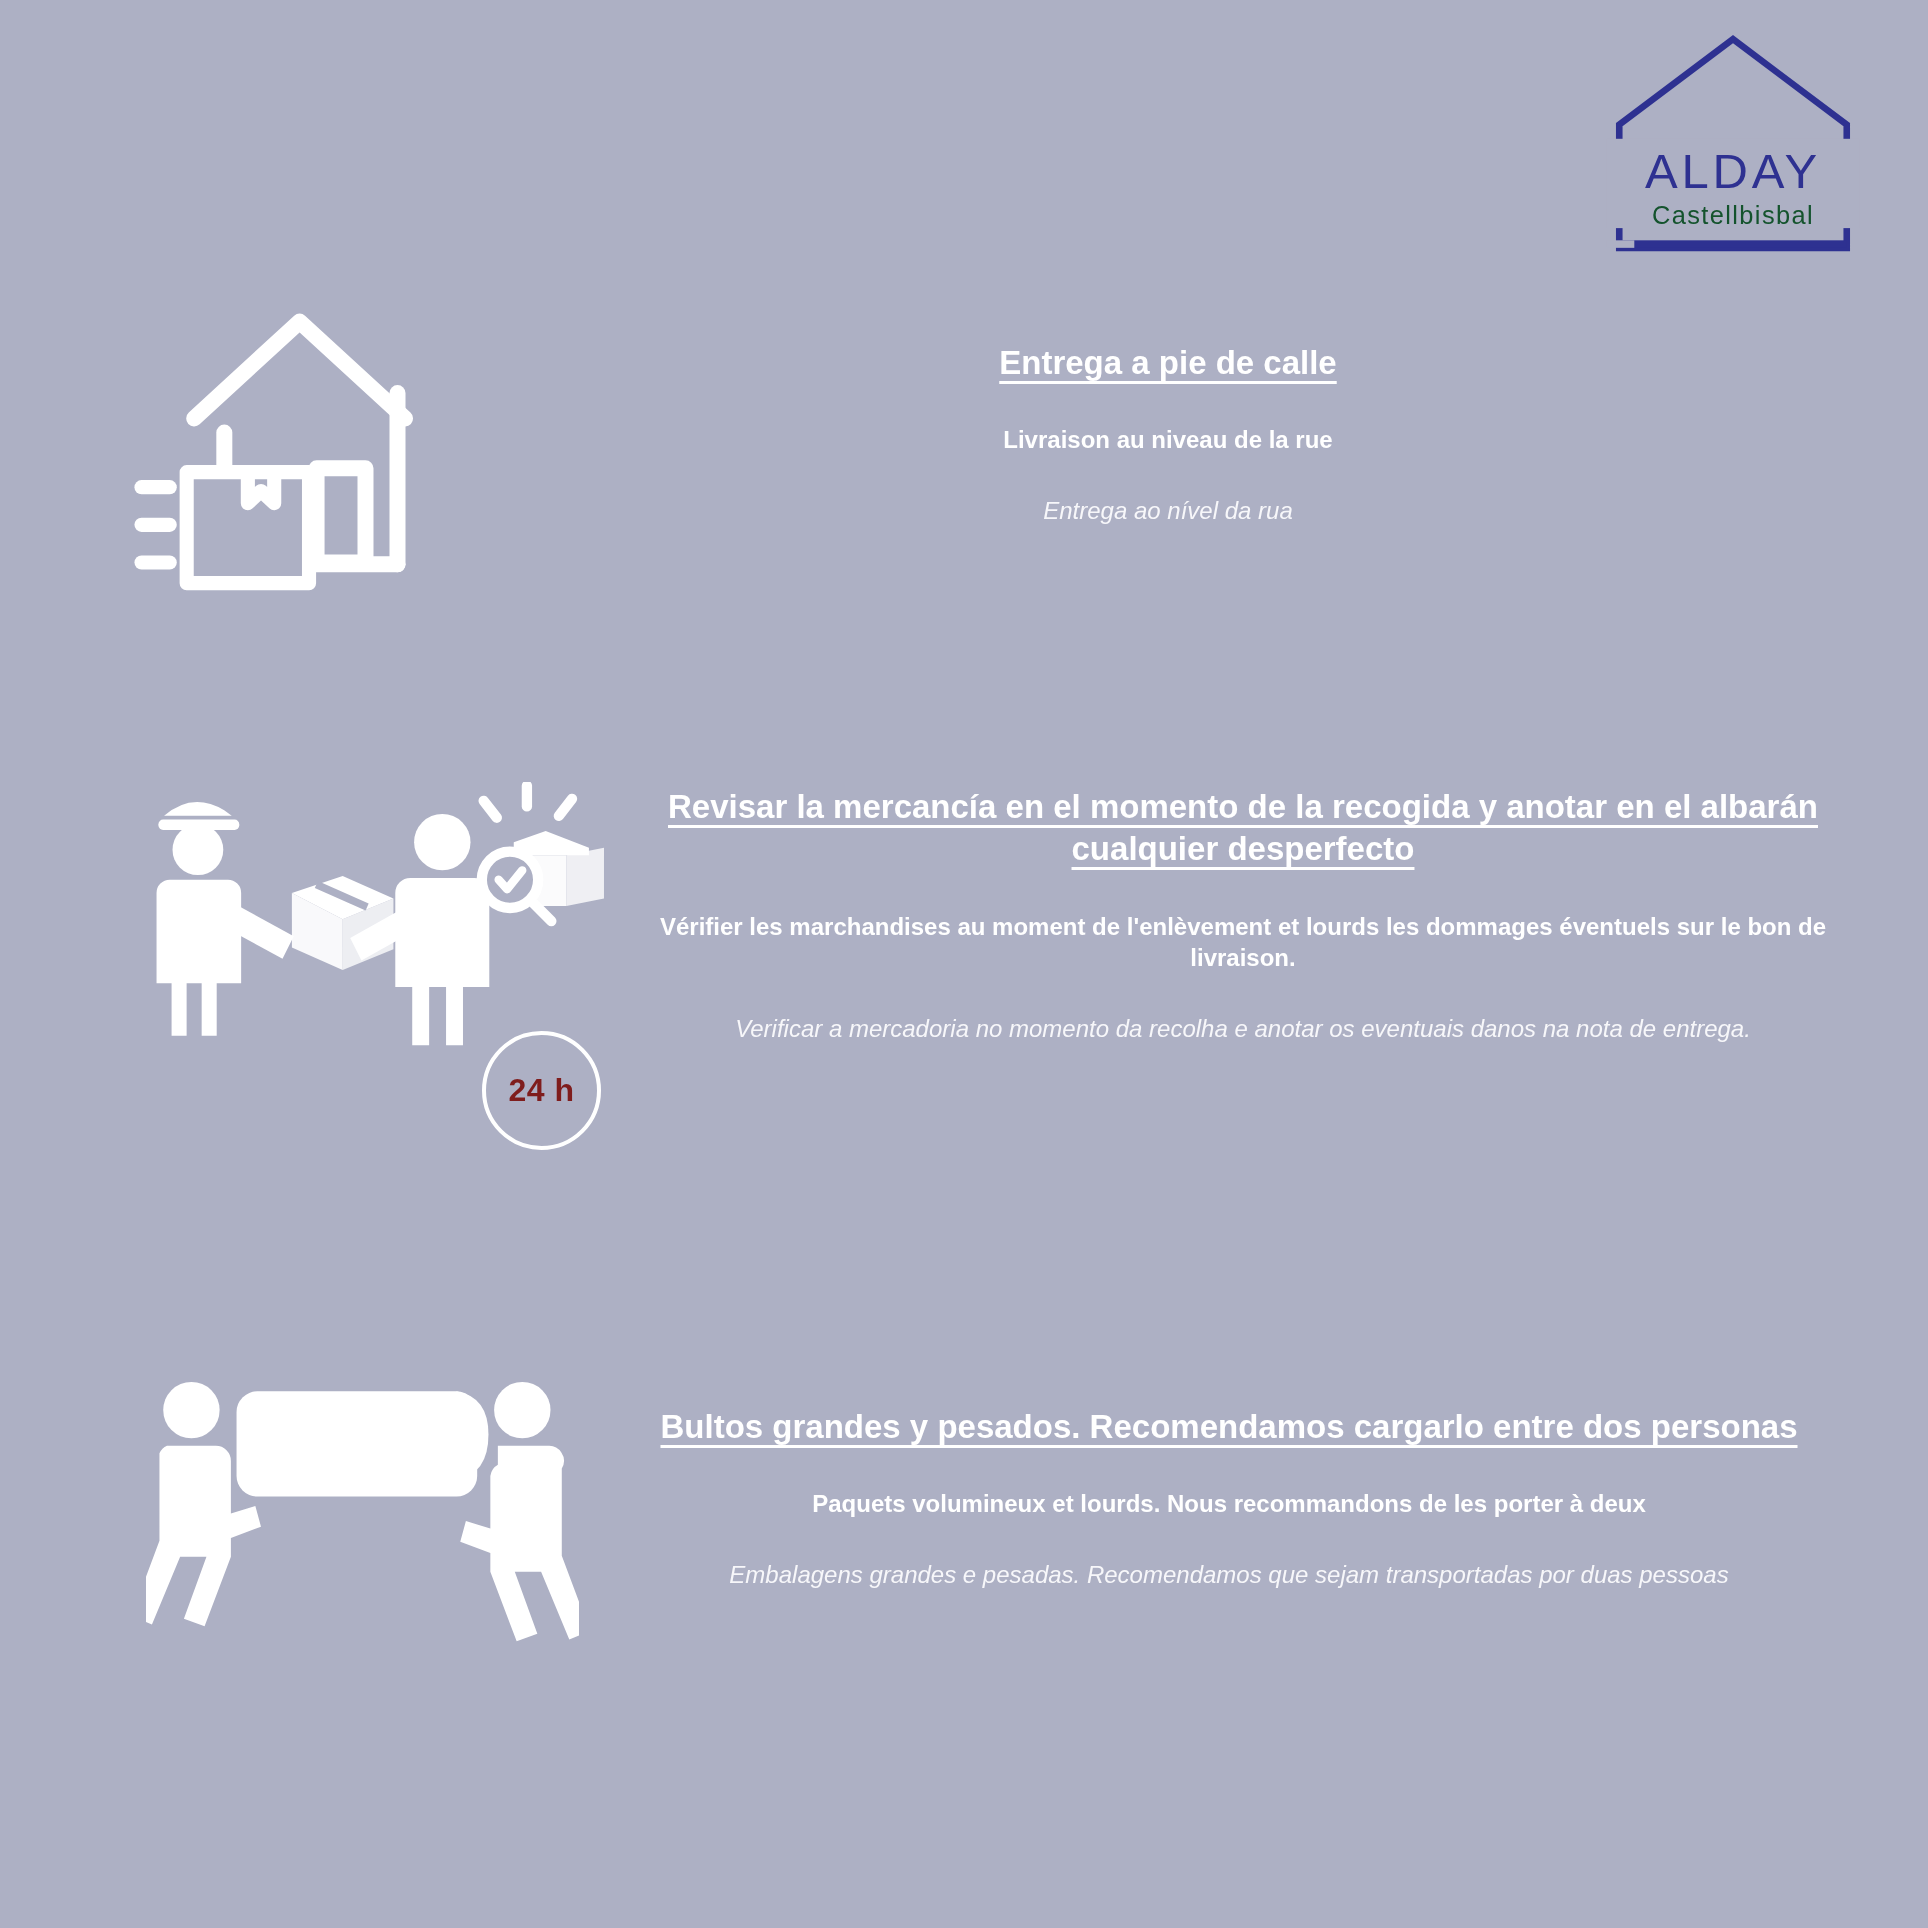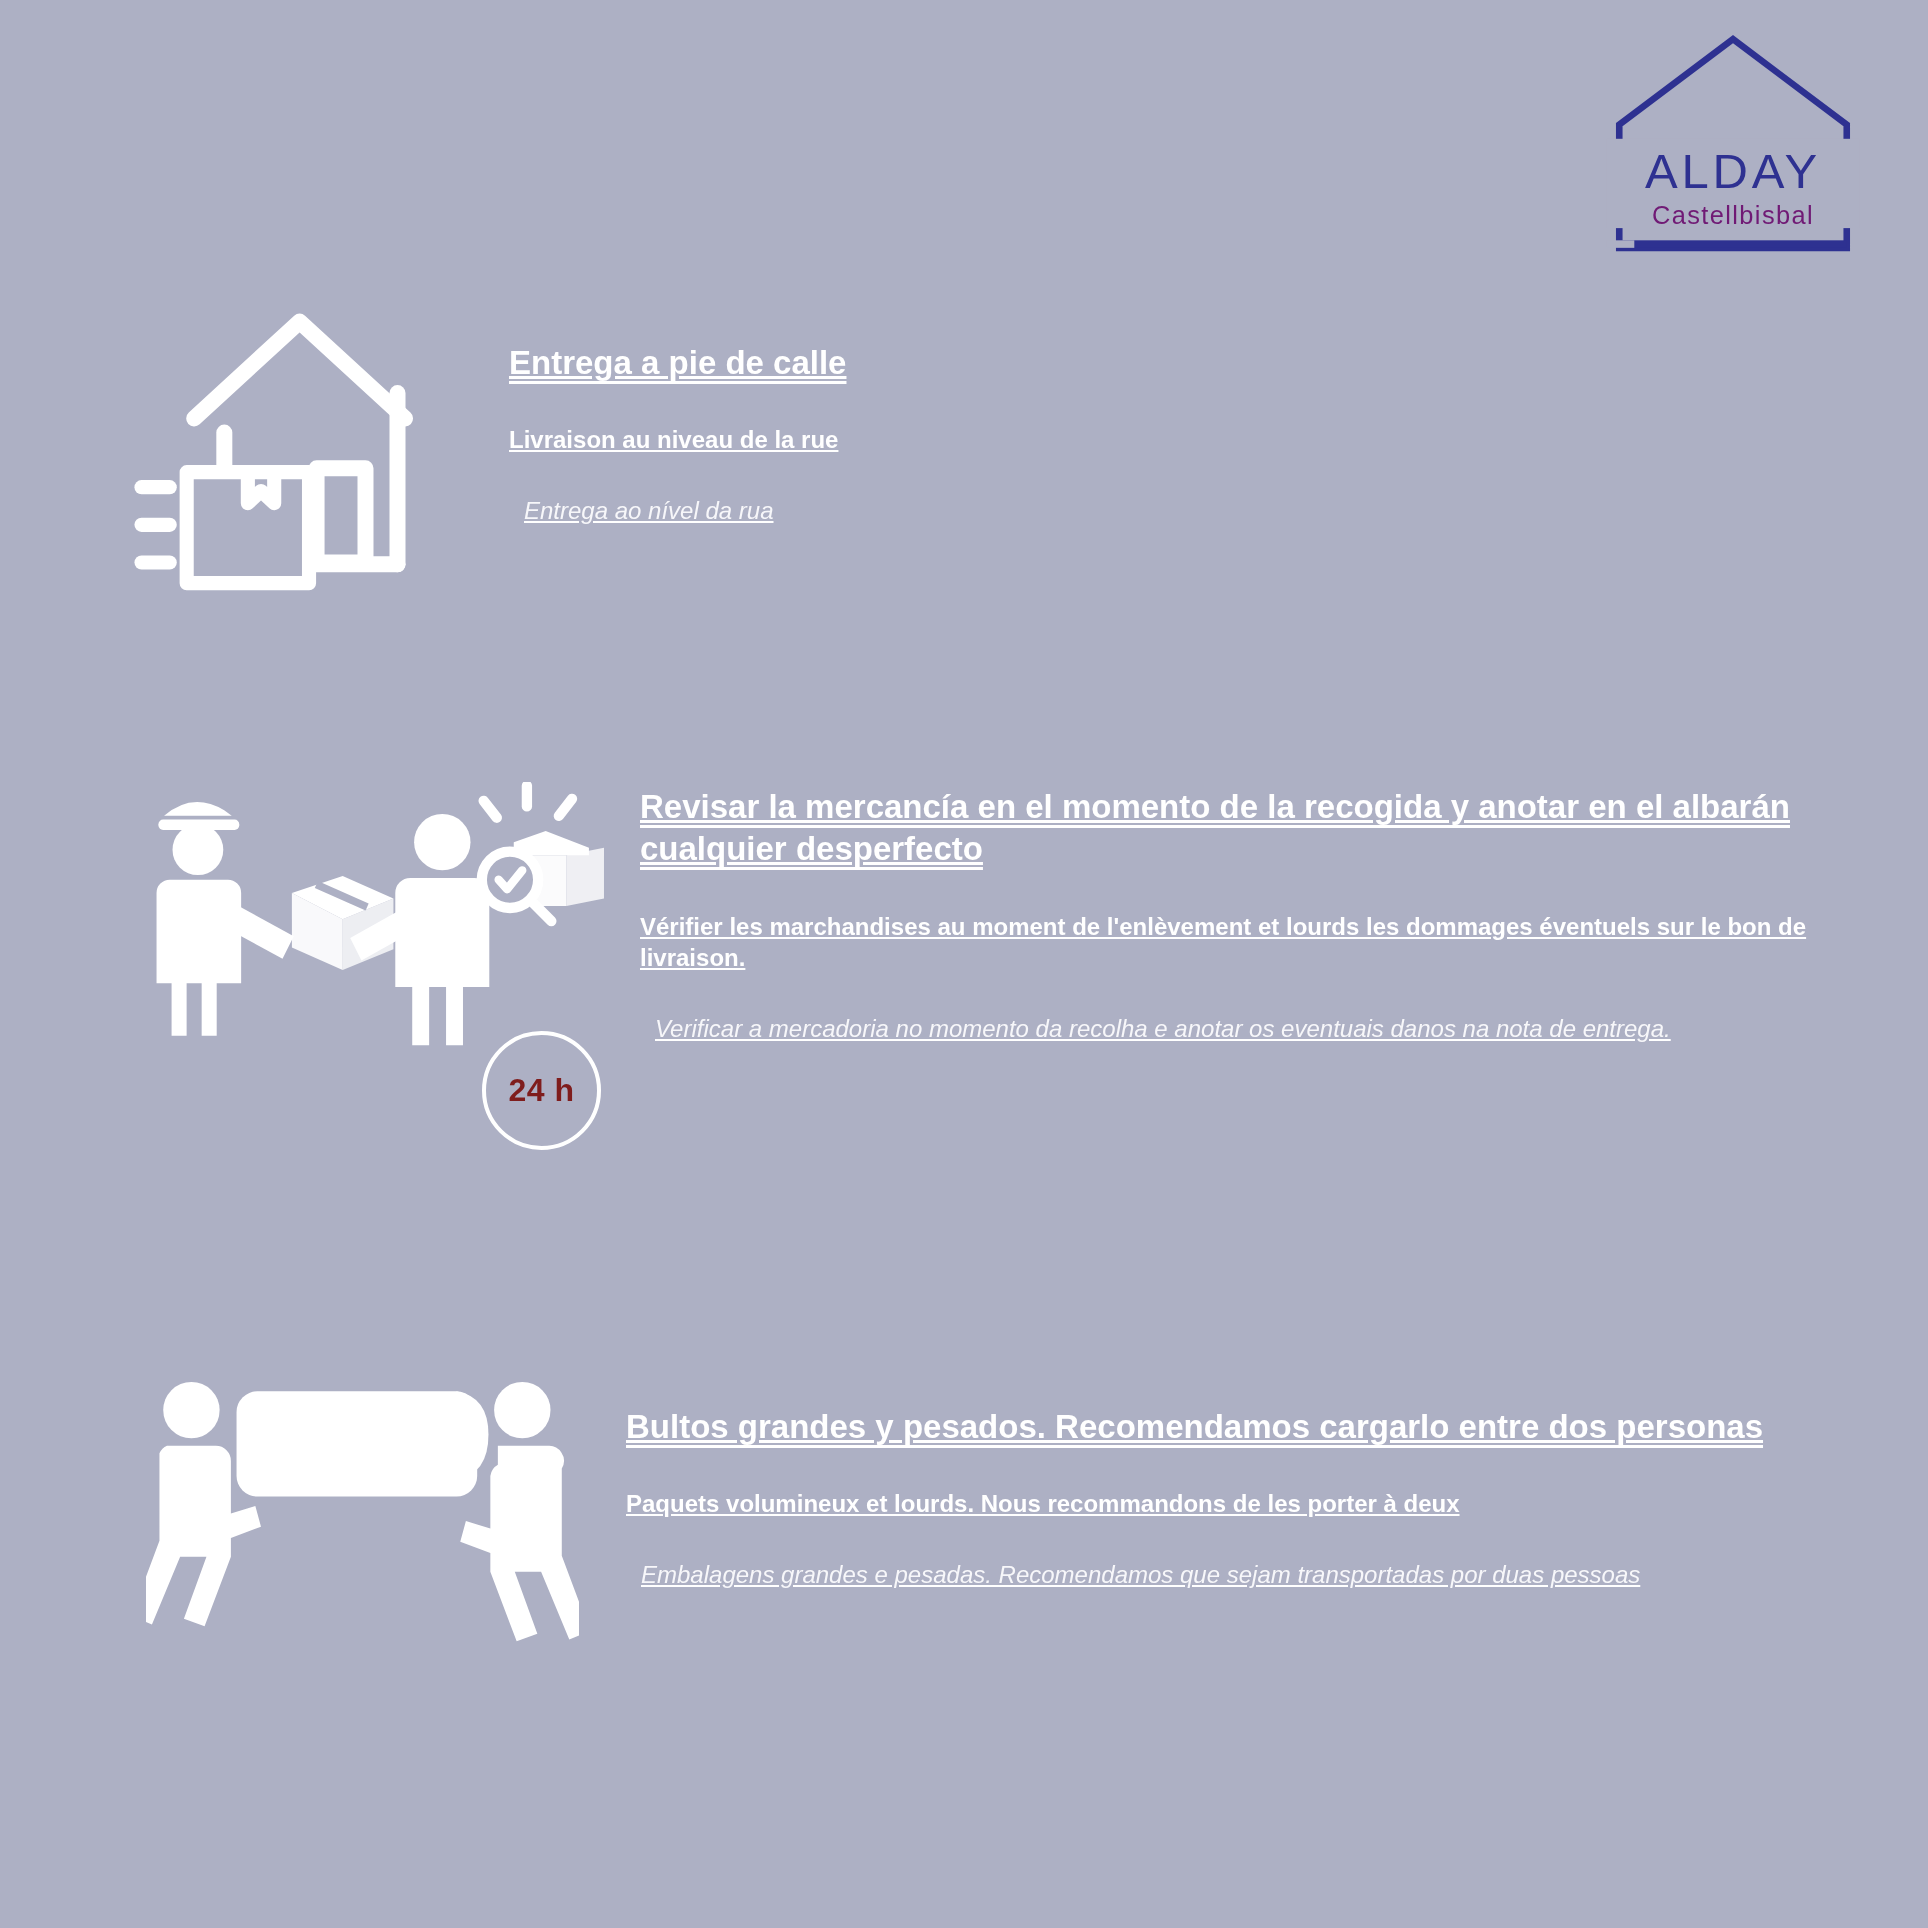--- a/index.html
+++ b/index.html
@@ -35,40 +35,39 @@
   .logo-name {
     font-size: 49px;
     font-weight: normal;
     letter-spacing: 3.8px;
     line-height: 1;
   }
   .logo-sub {
     font-size: 25.4px;
     letter-spacing: 1.4px;
     line-height: 1.5;
-    color: #701a75;
+    color: #14532d;
   }
 
   
   .row {
     position: absolute;
     display: flex;
     align-items: center;
   }
   .icon-cell {
     flex: 0 0 auto;
     display: flex;
     align-items: center;
     justify-content: center;
   }
   .text-cell {
     flex: 1 1 auto;
-    text-align: left;
+    text-align: center;
     color: #ffffff;
-    text-decoration: underline;
   }
 
   .line-es {
     font-size: 33px;
     font-weight: bold;
     text-decoration: underline;
     text-underline-offset: 6.6px;
     line-height: 1.28;
     margin: 0 0 40px 0;
   }

